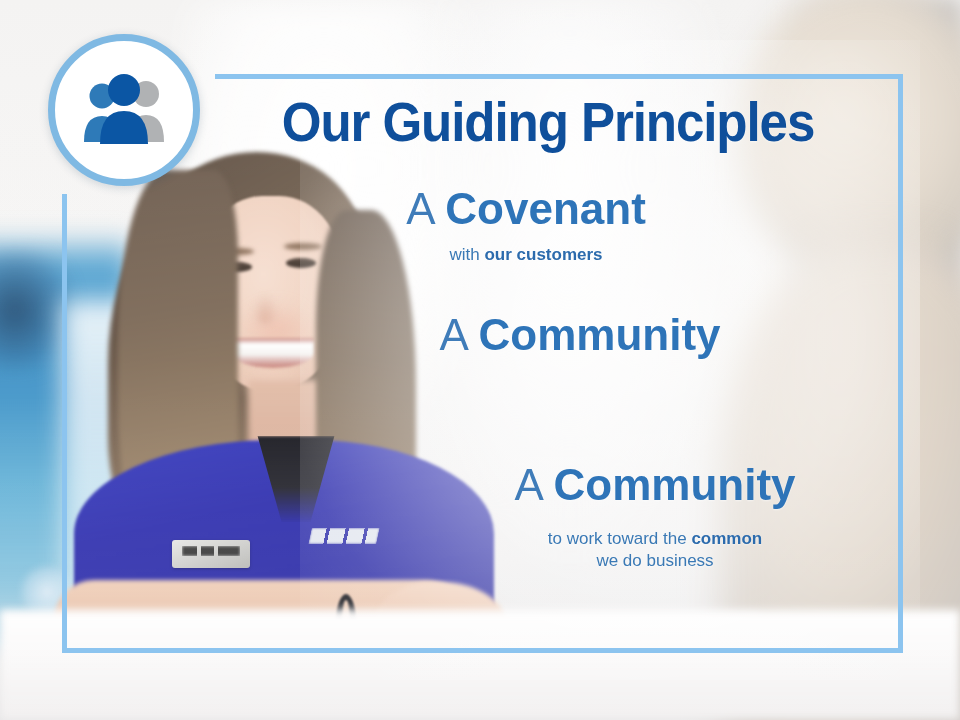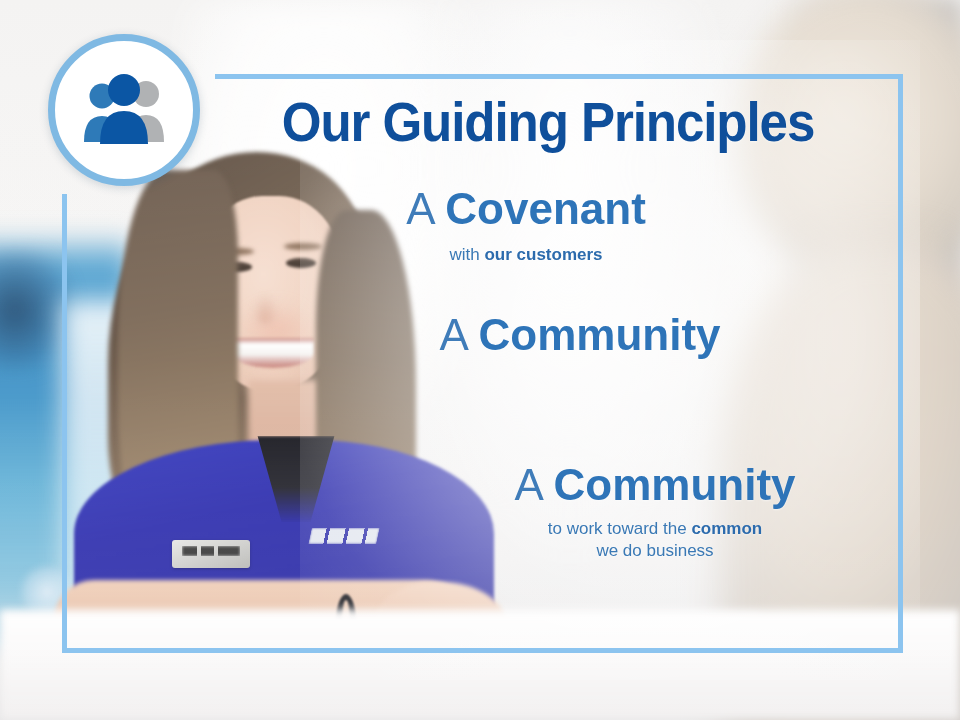--- a/index.html
+++ b/index.html
@@ -290,21 +290,21 @@
   }
   .p-sub b{ font-weight:bold; color:#2c6bad; }
 
   .p1{ left:316px; top:186px; width:420px; text-align:center; }
   .p1 .p-sub{ margin-top:12px; }
 
   .p2{ left:340px; top:312px; width:480px; text-align:center; }
   .p2 .p-sub{ margin-top:14px; }
 
   .p3{ left:420px; top:462px; width:470px; text-align:center; }
-  .p3 .p-sub{ margin-top:10px; }
+  .p3 .p-sub{ margin-top:20px; }
 </style>
 </head>
 <body>
 
 <div class="stage">
 
   <div class="photo">
     <div class="bg-base"></div>
     <div class="bg-window"></div>
     <div class="bg-window2"></div>

